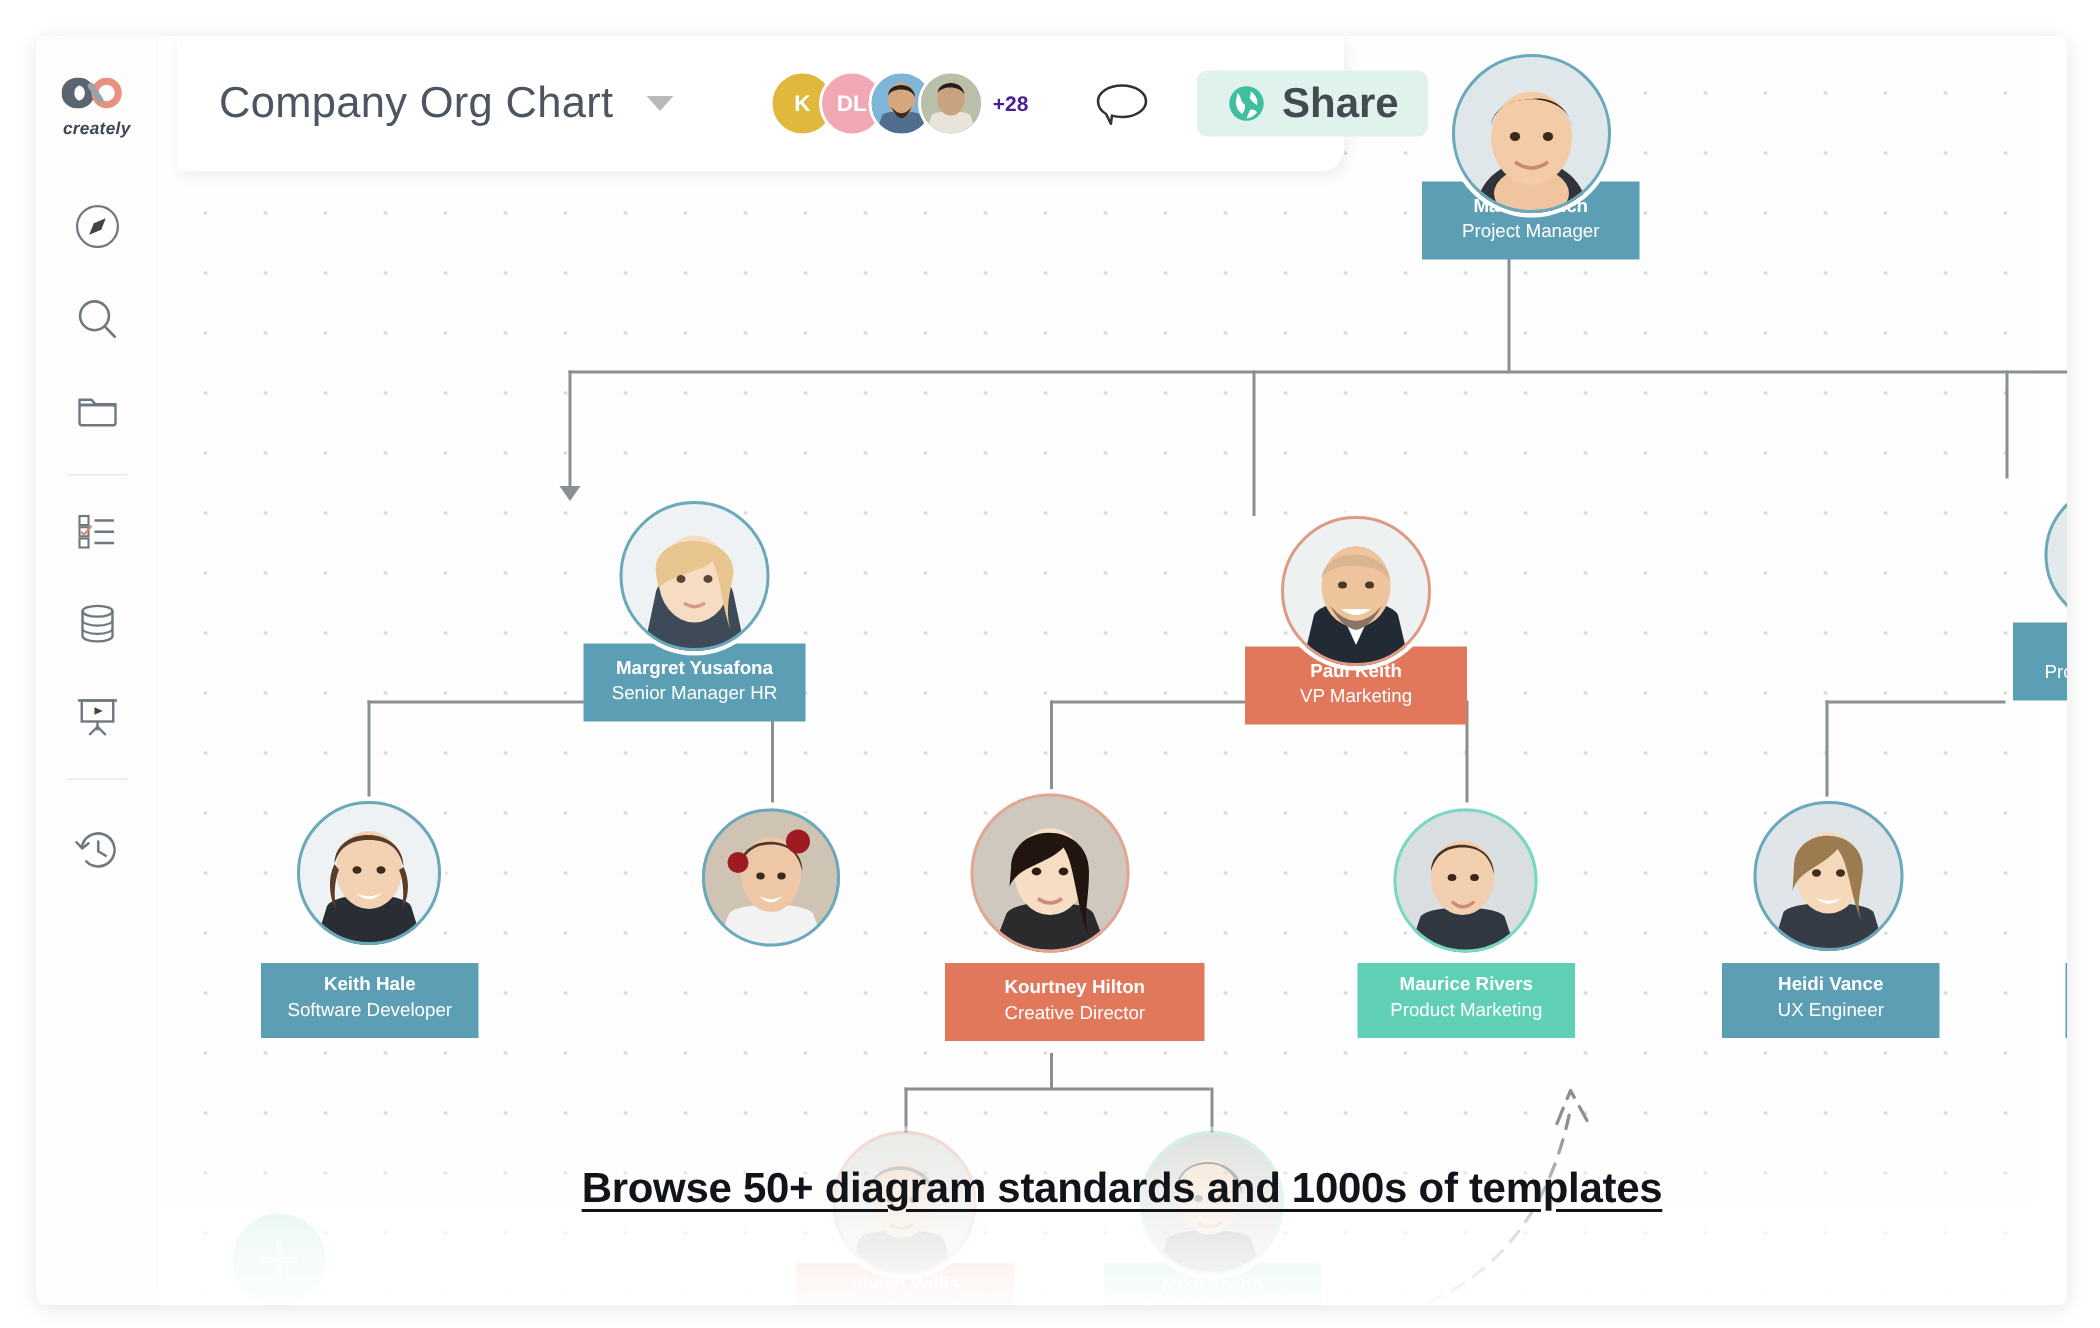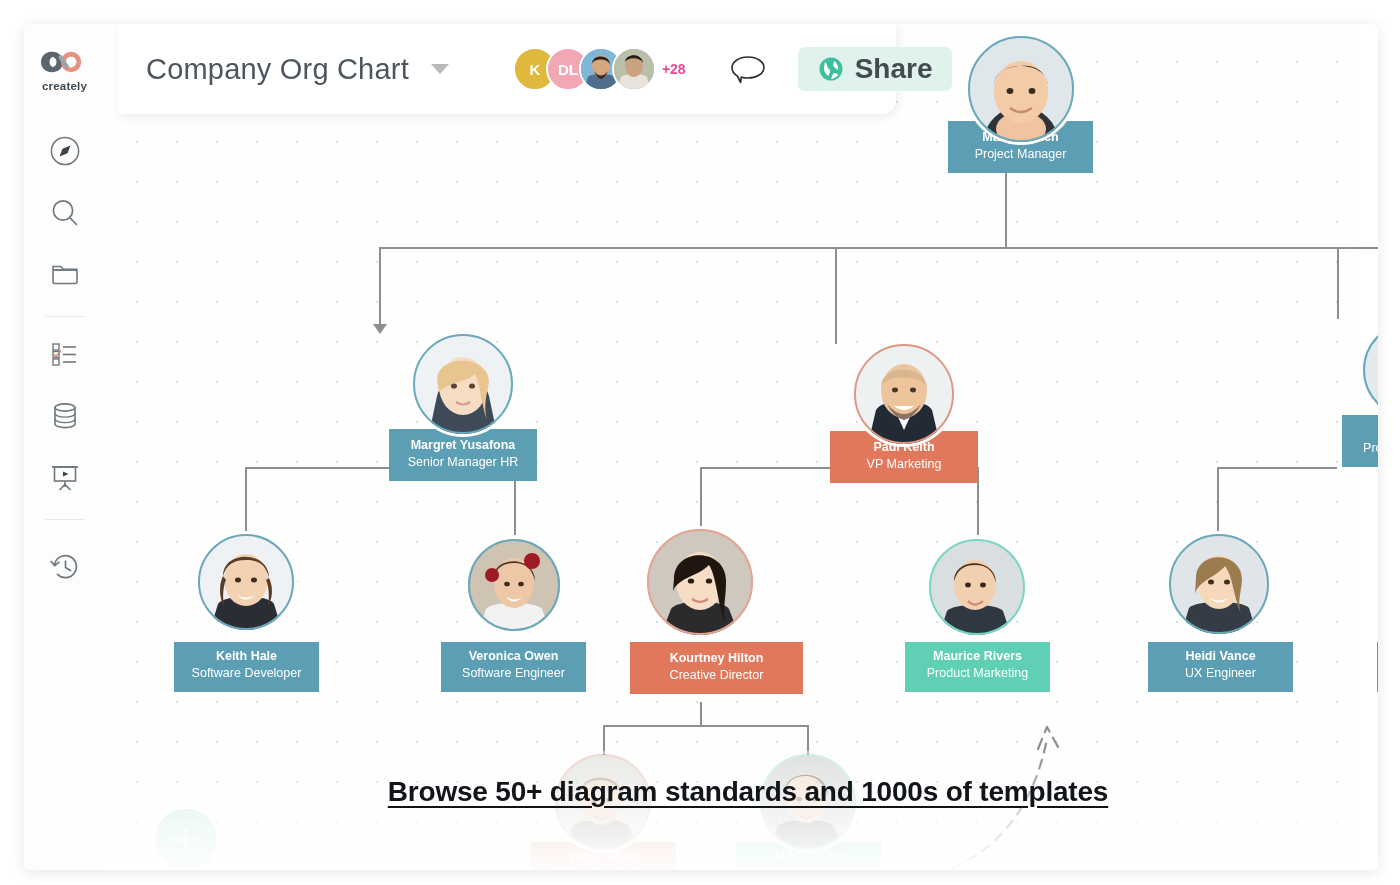--- a/index.html
+++ b/index.html
@@ -13,21 +13,21 @@
     background:#ffffff;border-radius:6px;overflow:hidden;
     box-shadow:0 2px 14px rgba(0,0,0,0.10);
   }
 
   
   .sidebar{
     position:absolute;left:0;top:0;width:81px;height:846px;
     background:#fdfdfd;border-right:1px solid #ececec;
     display:flex;flex-direction:column;align-items:center;
   }
-  .brand{margin-top:25px;display:flex;flex-direction:column;align-items:center;}
+  .brand{margin-top:25px;display:flex;flex-direction:column;align-items:center;font-style:italic;}
   .brand-mark{width:48px;height:26px;}
   .brand-name{
     font-size:11.5px;color:#3d4852;letter-spacing:.2px;margin-top:5px;
     font-weight:600;
   }
   .nav{margin-top:28px;width:100%;display:flex;flex-direction:column;align-items:center;}
   .nav-item{
     width:46px;height:46px;display:flex;align-items:center;justify-content:center;
     margin:8px 0;cursor:pointer;
   }
@@ -64,21 +64,21 @@
     border-top:10px solid #b9b9b9;cursor:pointer;
   }
   .tb-divider{width:1px;height:44px;background:#ededed;margin-left:32px;}
   .avatars{display:flex;align-items:center;margin-left:32px;}
   .av{
     width:40px;height:40px;border-radius:50%;margin-left:-11px;
     border:2.5px solid #fff;display:flex;align-items:center;justify-content:center;
     color:#fff;font-size:15px;font-weight:700;overflow:hidden;position:relative;
   }
   .av:first-child{margin-left:0;}
-  .av-count{font-size:14px;color:#ec4899;margin-left:6px;font-weight:600;}
+  .av-count{font-size:14px;color:#4c1d95;margin-left:6px;font-weight:600;}
   .comment-btn{
     margin-left:42px;width:46px;height:40px;display:flex;align-items:center;
     justify-content:center;cursor:pointer;
   }
   .share-btn{
     margin-left:30px;height:44px;padding:0 20px;border-radius:7px;
     background:#dff2ec;display:flex;align-items:center;cursor:pointer;
   }
   .share-label{font-size:28px;color:#434a52;font-weight:700;margin-left:11px;}
 
@@ -353,24 +353,20 @@
           <path d="M71 44 C76 54, 74 66, 70 72 C72 60, 70 50, 68 46 Z" fill="#5a3c27"></path>
           <ellipse cx="40" cy="46" rx="3" ry="2.5" fill="#3f2c1c"></ellipse>
           <ellipse cx="56" cy="46" rx="3" ry="2.5" fill="#3f2c1c"></ellipse>
           <path d="M39 61 Q48 70, 57 61 Q48 66, 39 61 Z" fill="#fff"></path>
         </svg>
       </div>
       <div class="ring" style="left:79px;width:96px;height:96px;border-color:#6aa9bb;"></div>
     </div>
 
     <div class="node" style="left:330px;top:515px;width:165px;height:150px;">
-      <div class="card" style="left:6px;top:103px;width:145px;height:50px;background:#5c9eb3;">
-        <div class="nm">Veronica Owen</div>
-        <div class="rl">Software Engineer</div>
-      </div>
       <div class="photo" style="left:79px;width:92px;height:92px;">
         <svg viewBox="0 0 92 92" width="92" height="92">
           <rect width="92" height="92" fill="#cfc3b4"></rect>
           <path d="M10 92 L18 70 C24 62, 68 62, 74 70 L82 92 Z" fill="#f2f2f2"></path>
           <ellipse cx="46" cy="44" rx="20" ry="25" fill="#eec7a6"></ellipse>
           <path d="M25 40 C25 16, 67 16, 67 42 C64 30, 58 24, 46 24 C34 24, 28 30, 25 40 Z" fill="#4e392a"></path>
           <circle cx="64" cy="22" r="8" fill="#9e1b24"></circle>
           <circle cx="24" cy="36" r="7" fill="#9e1b24"></circle>
           <ellipse cx="39" cy="45" rx="2.8" ry="2.3" fill="#3d2a1a"></ellipse>
           <ellipse cx="53" cy="45" rx="2.8" ry="2.3" fill="#3d2a1a"></ellipse>

